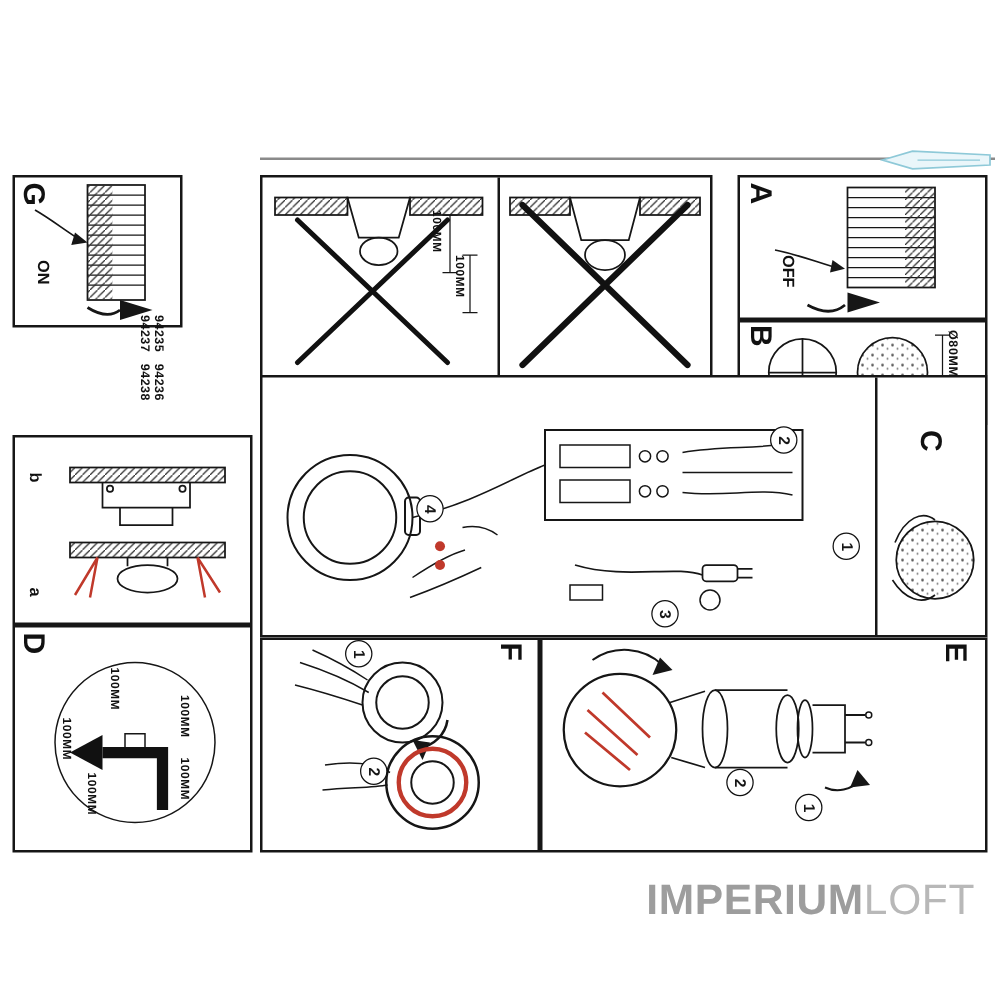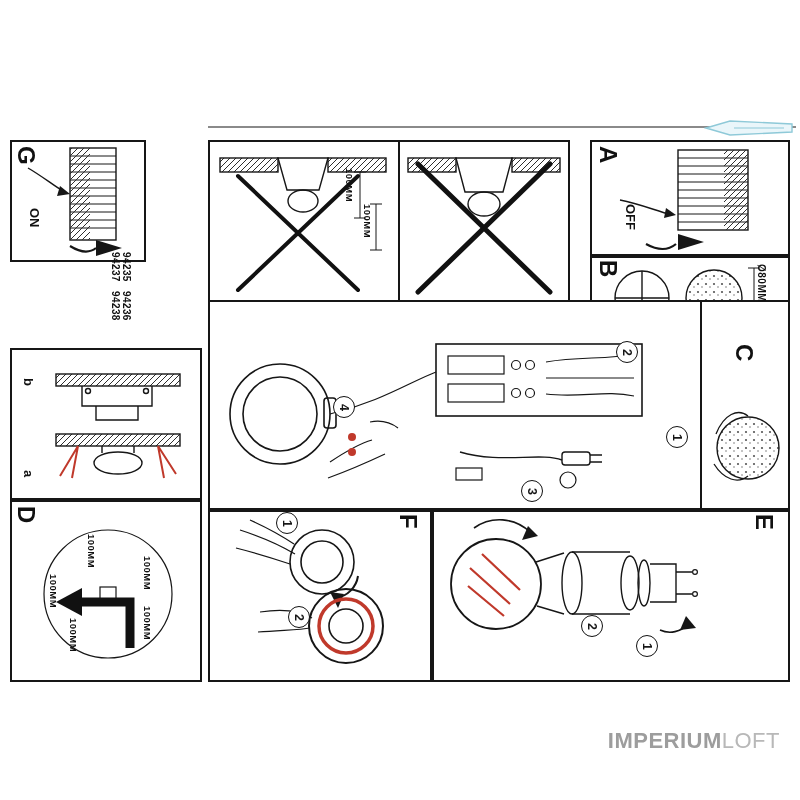--- a/index.html
+++ b/index.html
@@ -11,21 +11,21 @@
   svg { display:block; }
   .sheet-top-line { left:208px; top:126px; width:588px; height:1.5px; background:#8a8a8a; }
   
   .plabel { position:absolute; writing-mode:vertical-rl; font-size:24px; font-weight:bold; line-height:1.05; color:#111; z-index:4; }
   .vmed   { position:absolute; writing-mode:vertical-rl; font-size:13px; font-weight:bold; line-height:1; color:#111; z-index:4; }
   .vsmall { position:absolute; writing-mode:vertical-rl; font-size:9.5px; font-weight:bold; letter-spacing:.5px; line-height:1; color:#111; z-index:4; }
   .codes  { position:absolute; left:110px; top:252px; height:102px; writing-mode:vertical-rl; font-size:10px; font-weight:bold; letter-spacing:.4px; color:#111; z-index:4; }
   .codes span { margin-inline-end:6px; }
   .step { position:absolute; width:22px; height:22px; border:1.7px solid #111; border-radius:50%; background:#fff; display:flex; align-items:center; justify-content:center; z-index:5; }
   .step span { writing-mode:vertical-rl; font-size:12.5px; font-weight:bold; line-height:1; }
-  .watermark { position:absolute; top:728px; right:20px; font-size:22px; letter-spacing:.5px; white-space:nowrap; z-index:6; }
+  .watermark { position:absolute; top:701px; right:20px; font-size:34px; letter-spacing:.5px; white-space:nowrap; z-index:6; }
   .watermark .w1 { color:#9d9d9d; font-weight:bold; }
   .watermark .w2 { color:#b8b8b8; font-weight:normal; }
 </style>
 </head>
 <body>
 
 <div class="page">
 
   <svg width="0" height="0" style="position:absolute" aria-hidden="true">
     <defs>

